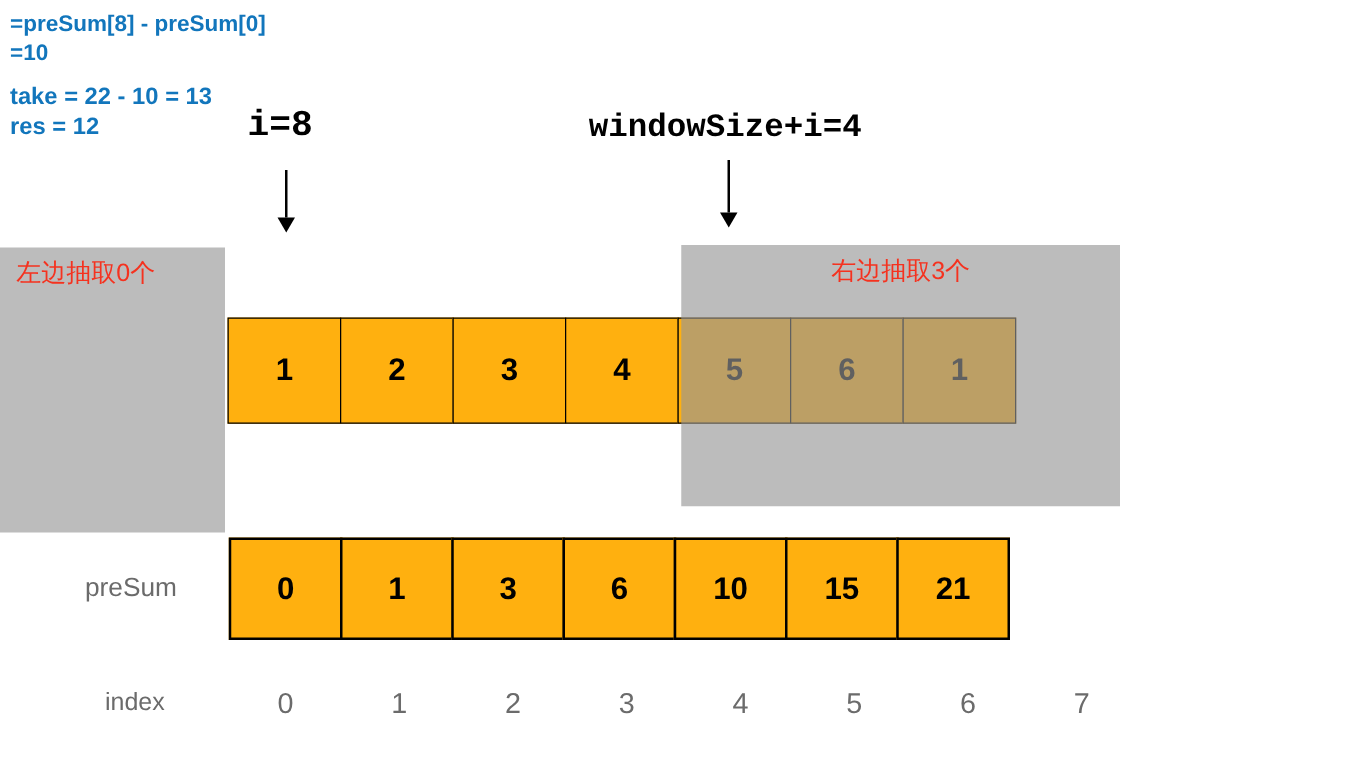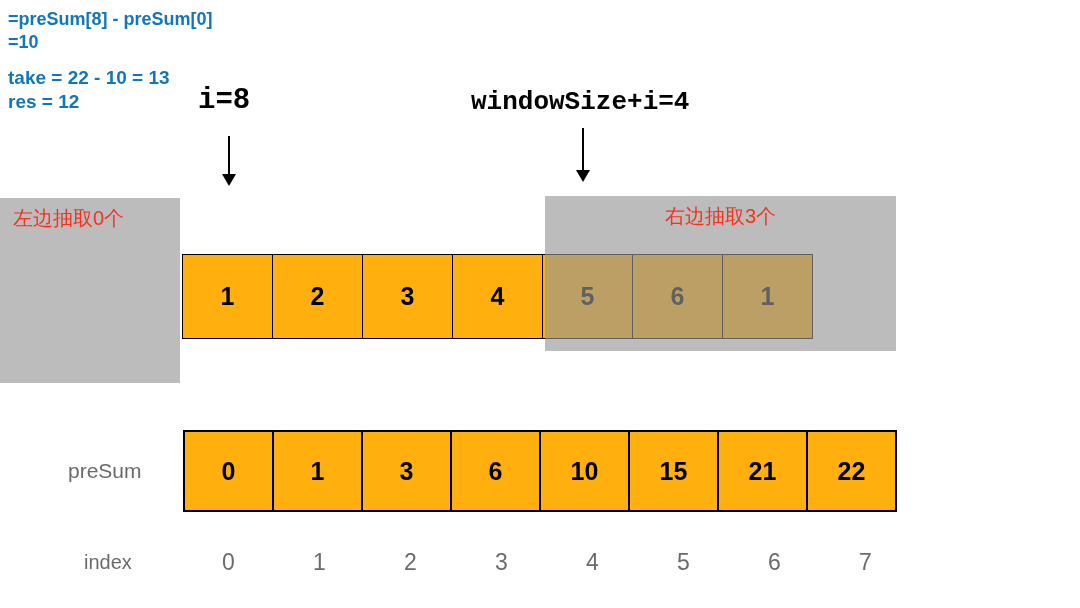--- a/index.html
+++ b/index.html
@@ -21,22 +21,22 @@
   .arrow{position:absolute;display:flex;flex-direction:column;align-items:center;width:16px;}
   .arrow-i{left:221px;top:136px;}
   .arrow-w{left:575px;top:128px;}
   .shaft{width:2.5px;background:#000;}
   .arrow-i .shaft{height:38px;}
   .arrow-w .shaft{height:42px;}
   .head{width:0;height:0;border-left:7px solid transparent;
         border-right:7px solid transparent;border-top:12px solid #000;}
   
   .gray-box{position:absolute;background:var(--overlay-rgba);}
-  .gray-left{left:0;top:198px;width:180px;height:185px;z-index:1;}
-  .gray-right{left:545px;top:196px;width:351px;height:155px;z-index:3;}
+  .gray-left{left:0;top:198px;width:180px;height:228px;z-index:1;}
+  .gray-right{left:545px;top:196px;width:351px;height:209px;z-index:3;}
   .region-label{position:absolute;top:7px;color:var(--label-red);
                 font-size:20px;font-weight:500;white-space:nowrap;}
   .gray-left .region-label{left:13px;}
   .gray-right .region-label{left:0;width:100%;text-align:center;}
   
   .cards-row{position:absolute;left:182px;top:254px;display:flex;z-index:2;}
   .cards-row .cell{width:91px;height:85px;}
   .cell{background:var(--cell-orange);border:1px solid #000;box-sizing:border-box;
         display:flex;align-items:center;justify-content:center;
         font-size:25px;font-weight:600;color:#000;}
@@ -97,21 +97,20 @@
 
   <div class="presum-label">preSum</div>
   <div class="presum-row">
       <div class="cell">0</div>
       <div class="cell">1</div>
       <div class="cell">3</div>
       <div class="cell">6</div>
       <div class="cell">10</div>
       <div class="cell">15</div>
       <div class="cell">21</div>
-      <div class="cell">22</div>
     </div>
 
   <div class="index-label">index</div>
   <div class="index-row">
       <div class="idx">0</div>
       <div class="idx">1</div>
       <div class="idx">2</div>
       <div class="idx">3</div>
       <div class="idx">4</div>
       <div class="idx">5</div>

